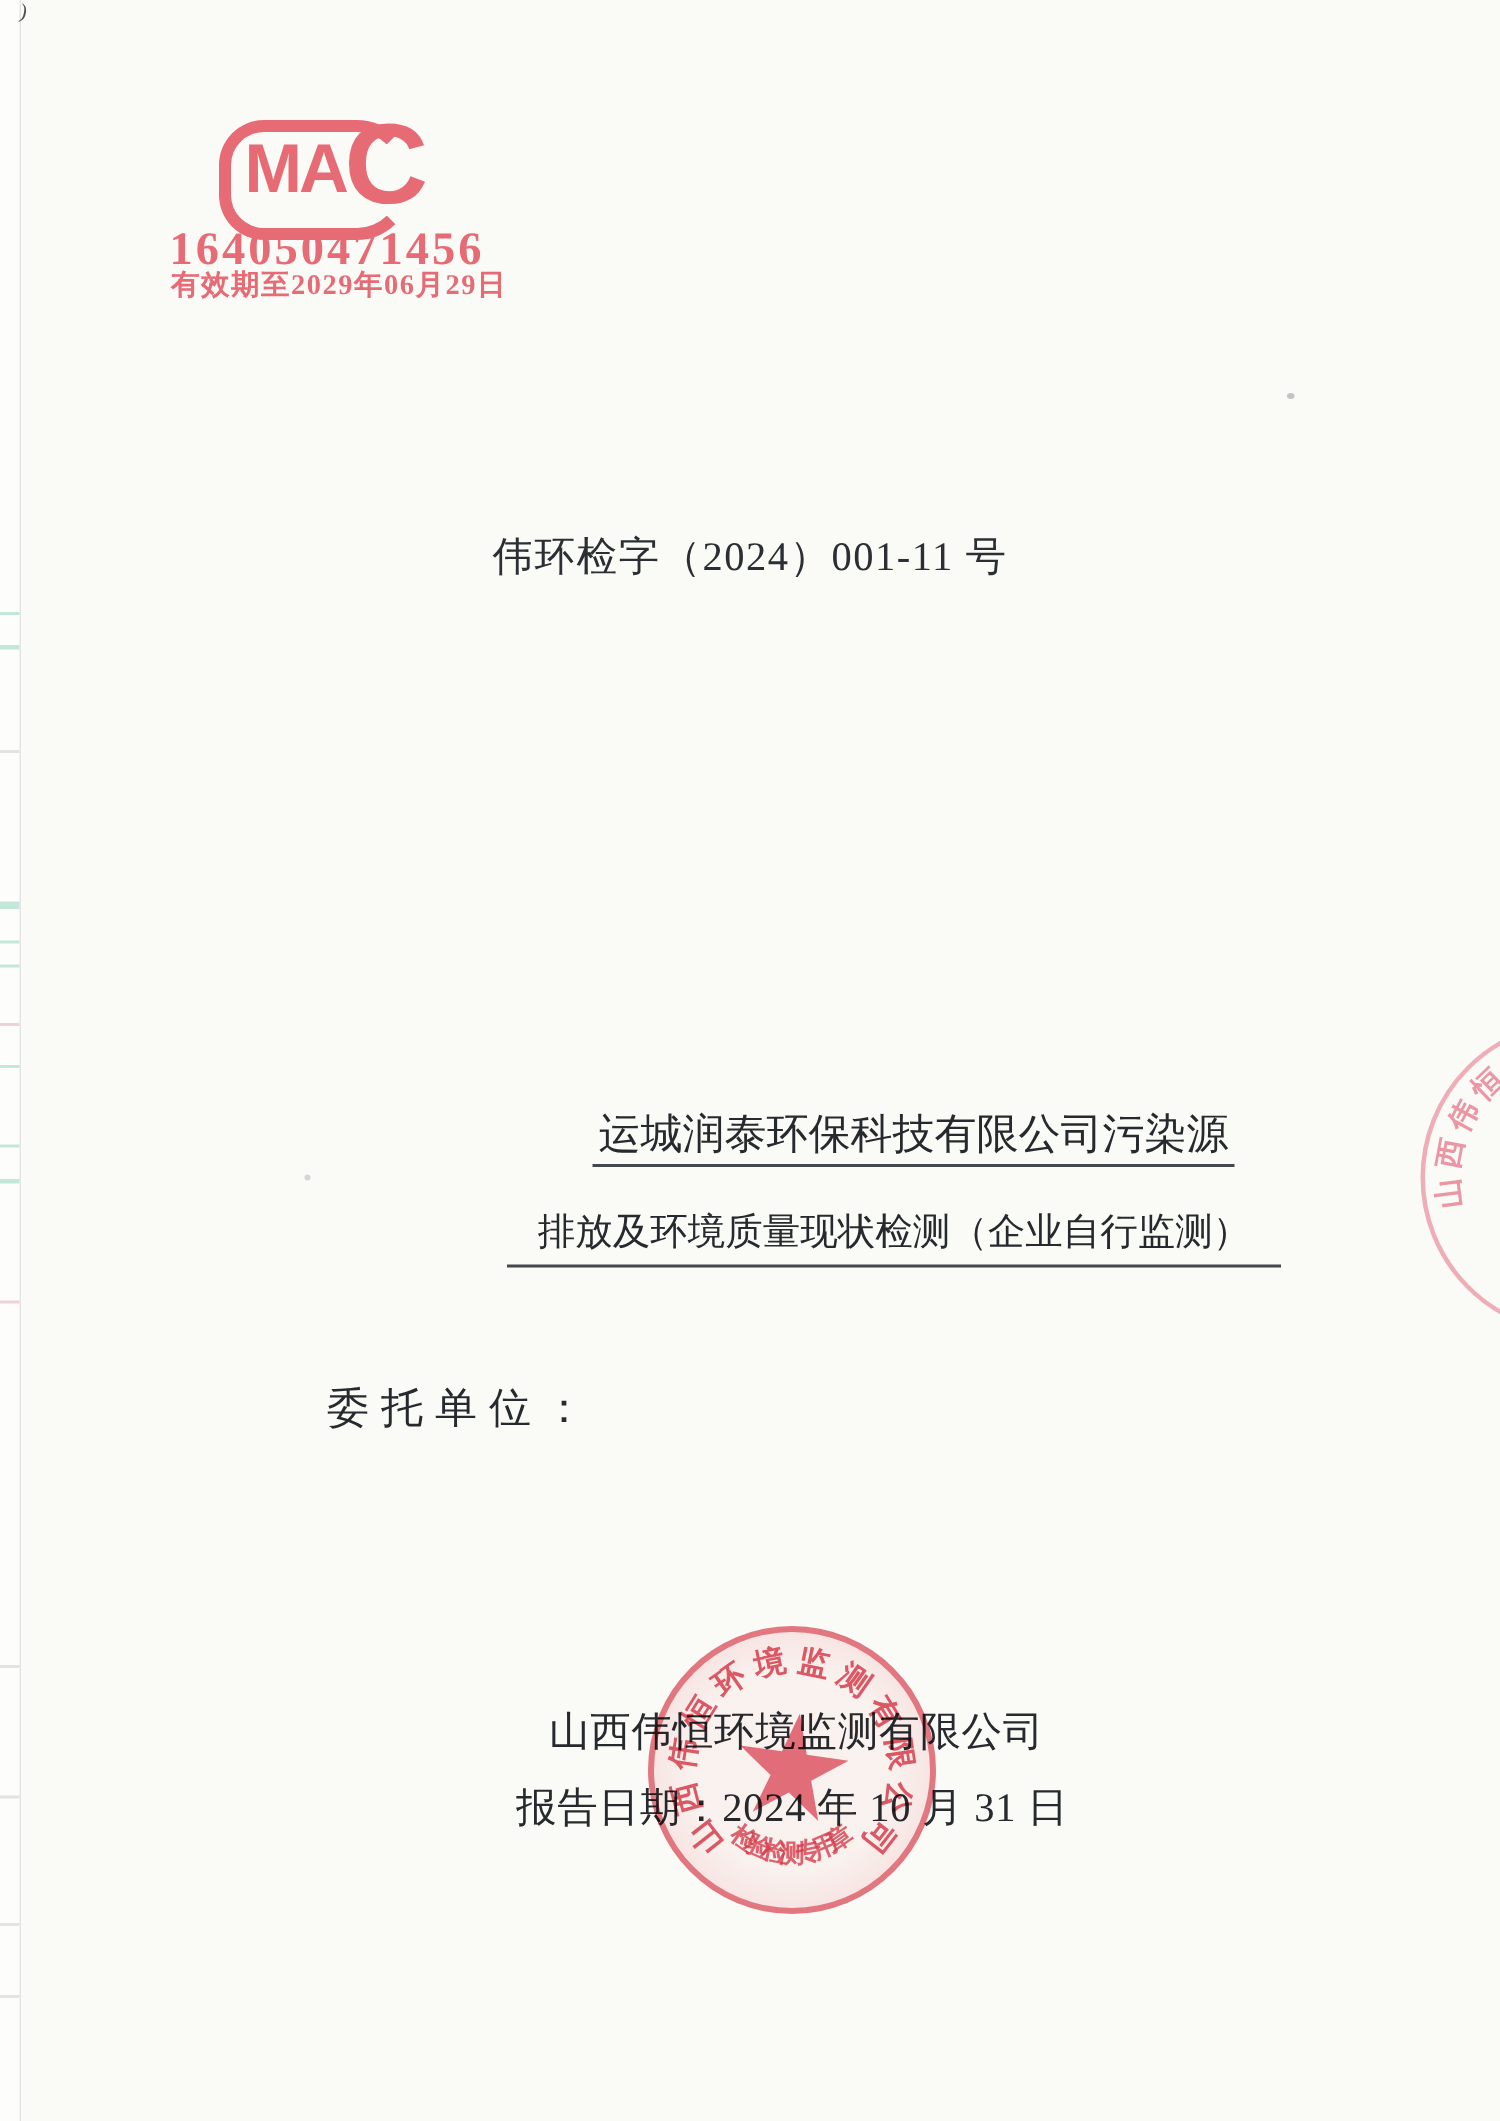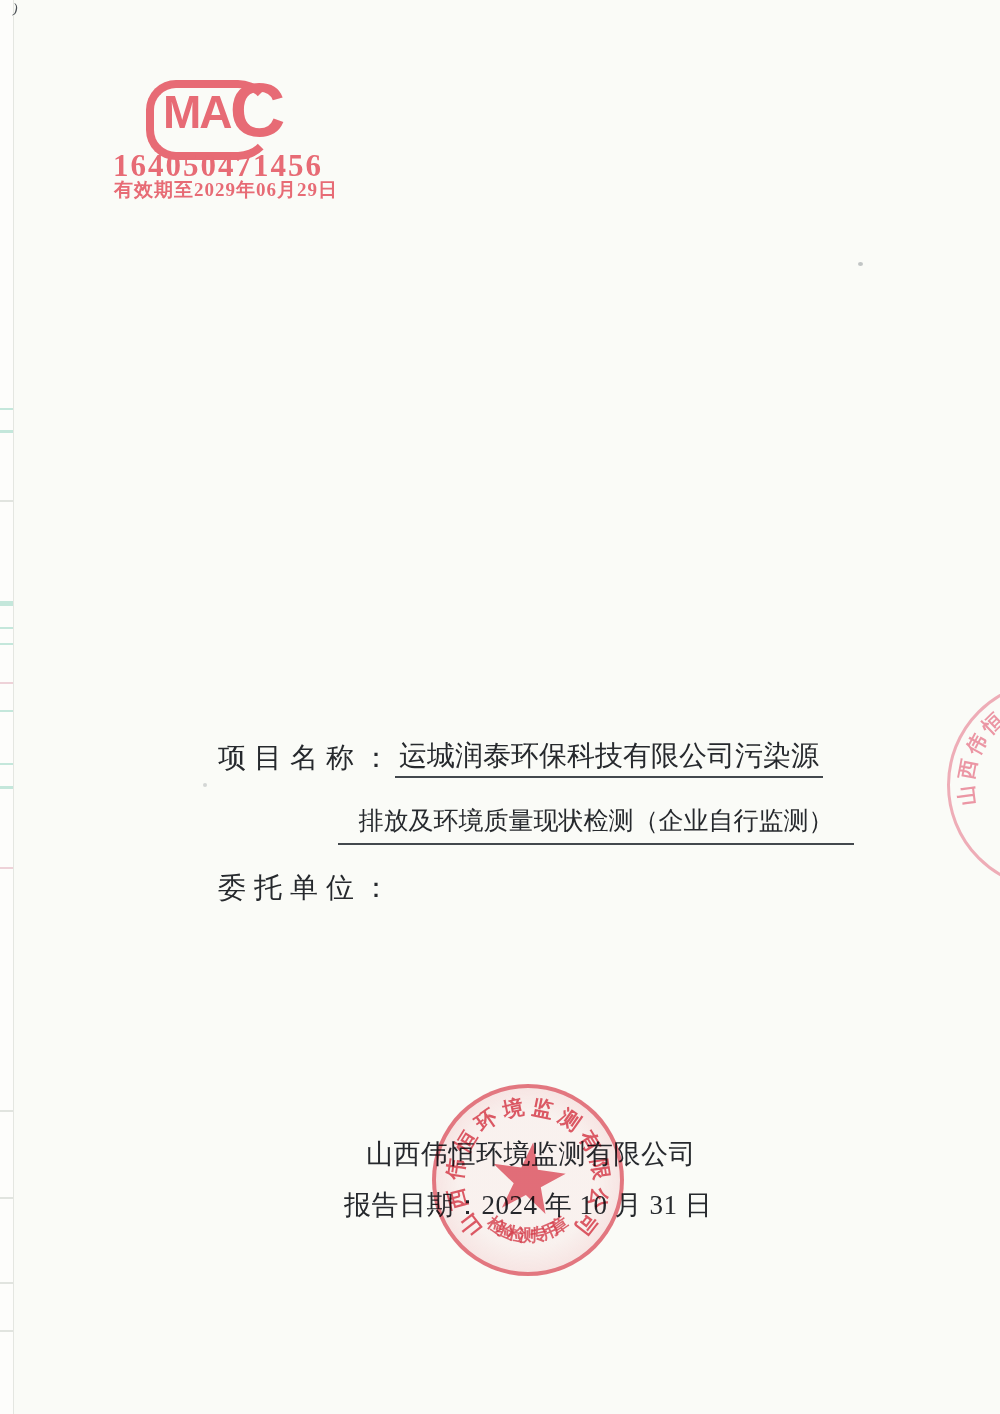--- a/index.html
+++ b/index.html
@@ -26,21 +26,21 @@
   .doc-title{position:absolute;left:0;top:236px;width:1000px;text-align:center;font-family:"Liberation Sans","DejaVu Sans",sans-serif;font-weight:bold;font-size:75px;letter-spacing:58px;padding-left:58px;box-sizing:border-box;color:#3c4146;white-space:nowrap;}
   .doc-number{position:absolute;left:0;top:353px;width:1000px;text-align:center;font-size:27px;letter-spacing:1px;color:#2b2f33;}
 
   
   .field-label{position:absolute;left:218px;font-size:28px;letter-spacing:8px;color:#26292d;white-space:nowrap;}
   .field-value{position:absolute;text-align:center;font-size:28px;color:#26292d;border-bottom:2px solid #43484d;white-space:nowrap;}
   .fv1{left:395px;top:737px;width:428px;height:39px;}
   .fv2{left:338px;top:804px;width:516px;height:39px;font-size:25px;}
   .fv3{left:395px;top:867px;width:428px;height:39px;}
   .fl1{top:739px;}
-  .fl3{top:869px;}
+  .fl3{top:920px;}
 
   
   .footer-company{position:absolute;left:366px;top:1136px;font-size:27px;letter-spacing:.5px;color:#26292d;white-space:nowrap;}
   .footer-date{position:absolute;left:344px;top:1187px;font-size:27px;letter-spacing:.5px;color:#26292d;white-space:nowrap;}
 
   
   .seal{position:absolute;left:432px;top:1084px;width:192px;height:192px;mix-blend-mode:multiply;}
   .seal-ring{position:absolute;left:0;top:0;width:184px;height:184px;border:4px solid rgba(223,77,92,.72);border-radius:50%;
     background:radial-gradient(circle,rgba(243,160,170,.10) 52%,rgba(236,120,134,.22) 82%,rgba(236,120,134,.06) 97%);}
   .seal-star{position:absolute;left:58px;top:58px;width:76px;height:76px;background:rgba(224,82,96,.82);
@@ -86,22 +86,22 @@
   <div class="cma">
     <div class="cma-logo">
       <div class="cma-frame"></div>
       <div class="cma-ma">MA</div>
       <div class="cma-c">C</div>
     </div>
     <div class="cma-number">164050471456</div>
     <div class="cma-validity">有效期至2029年06月29日</div>
   </div>
 
+  <div class="doc-number">伟环检字（2024）001-11 号</div>
 
-  <div class="field-label fl1">项目名称：</div>
   <div class="field-value fv1">运城润泰环保科技有限公司污染源</div>
   <div class="field-value fv2">排放及环境质量现状检测（企业自行监测）</div>
   <div class="field-label fl3">委托单位：</div>
 
   <div class="footer-company">山西伟恒环境监测有限公司</div>
   <div class="footer-date">报告日期：2024 年 10 月 31 日</div>
 
   <div class="seal">
     <div class="seal-ring"></div>
     <div class="seal-star"></div>

